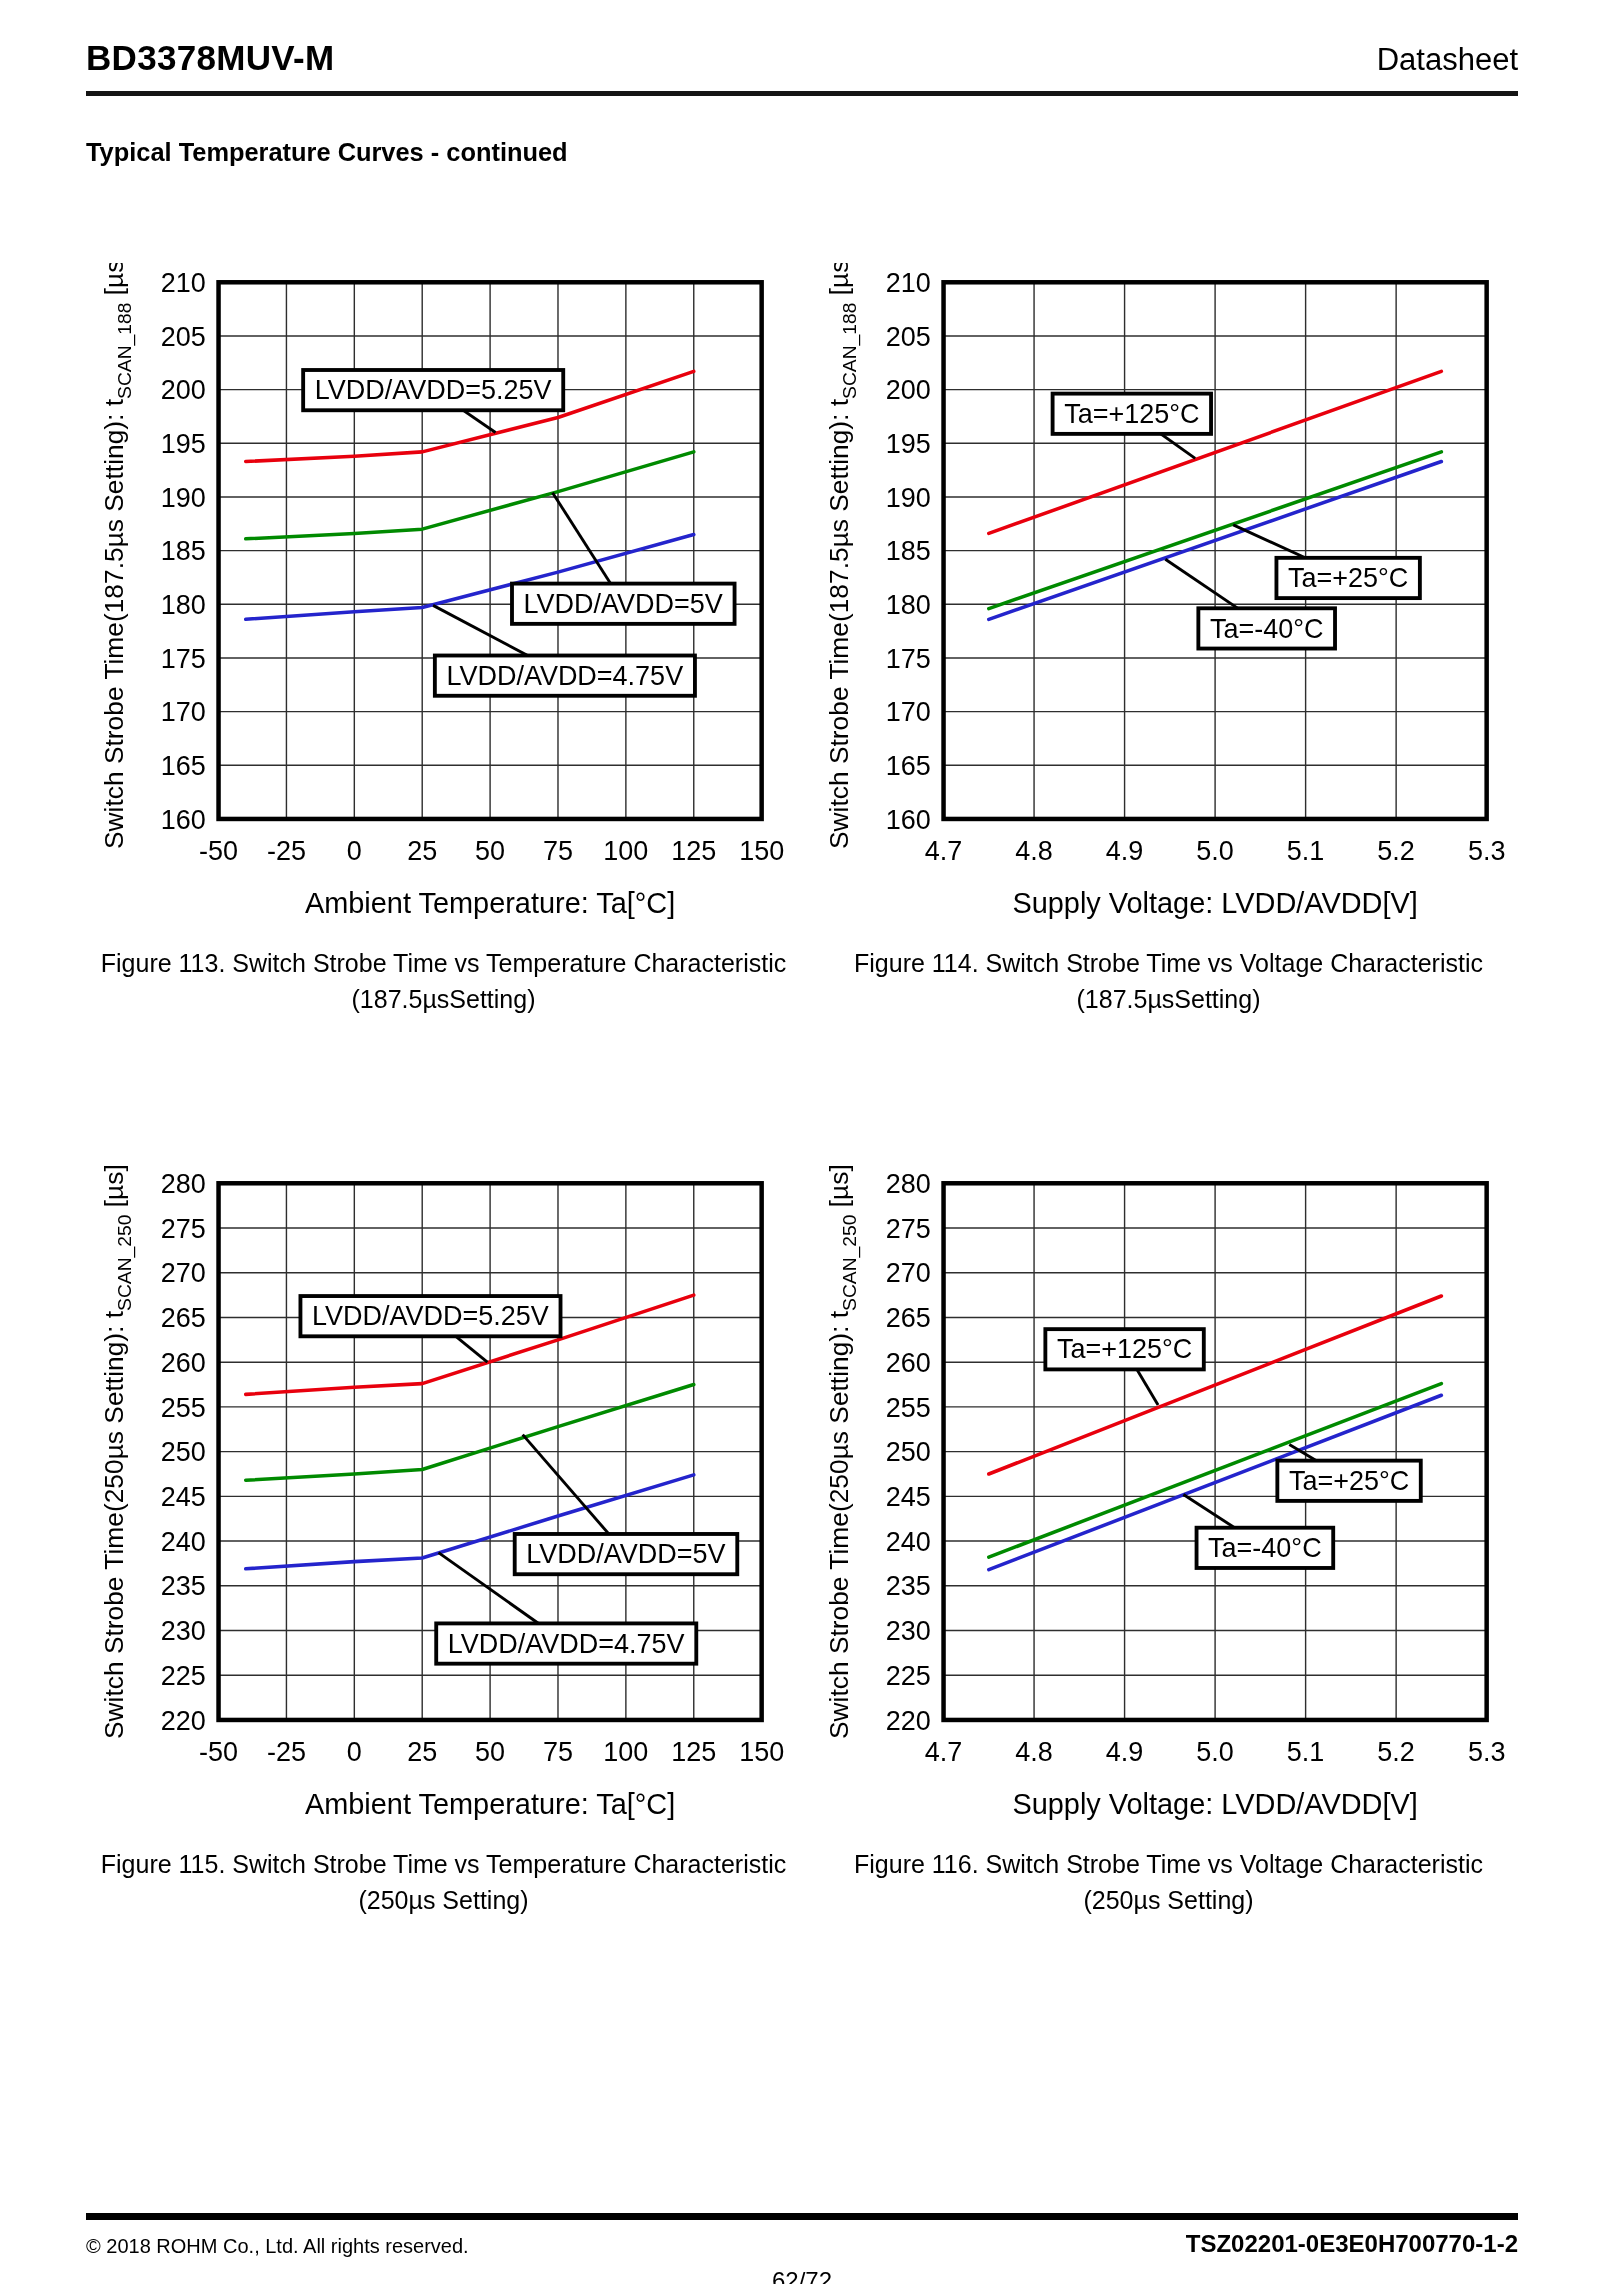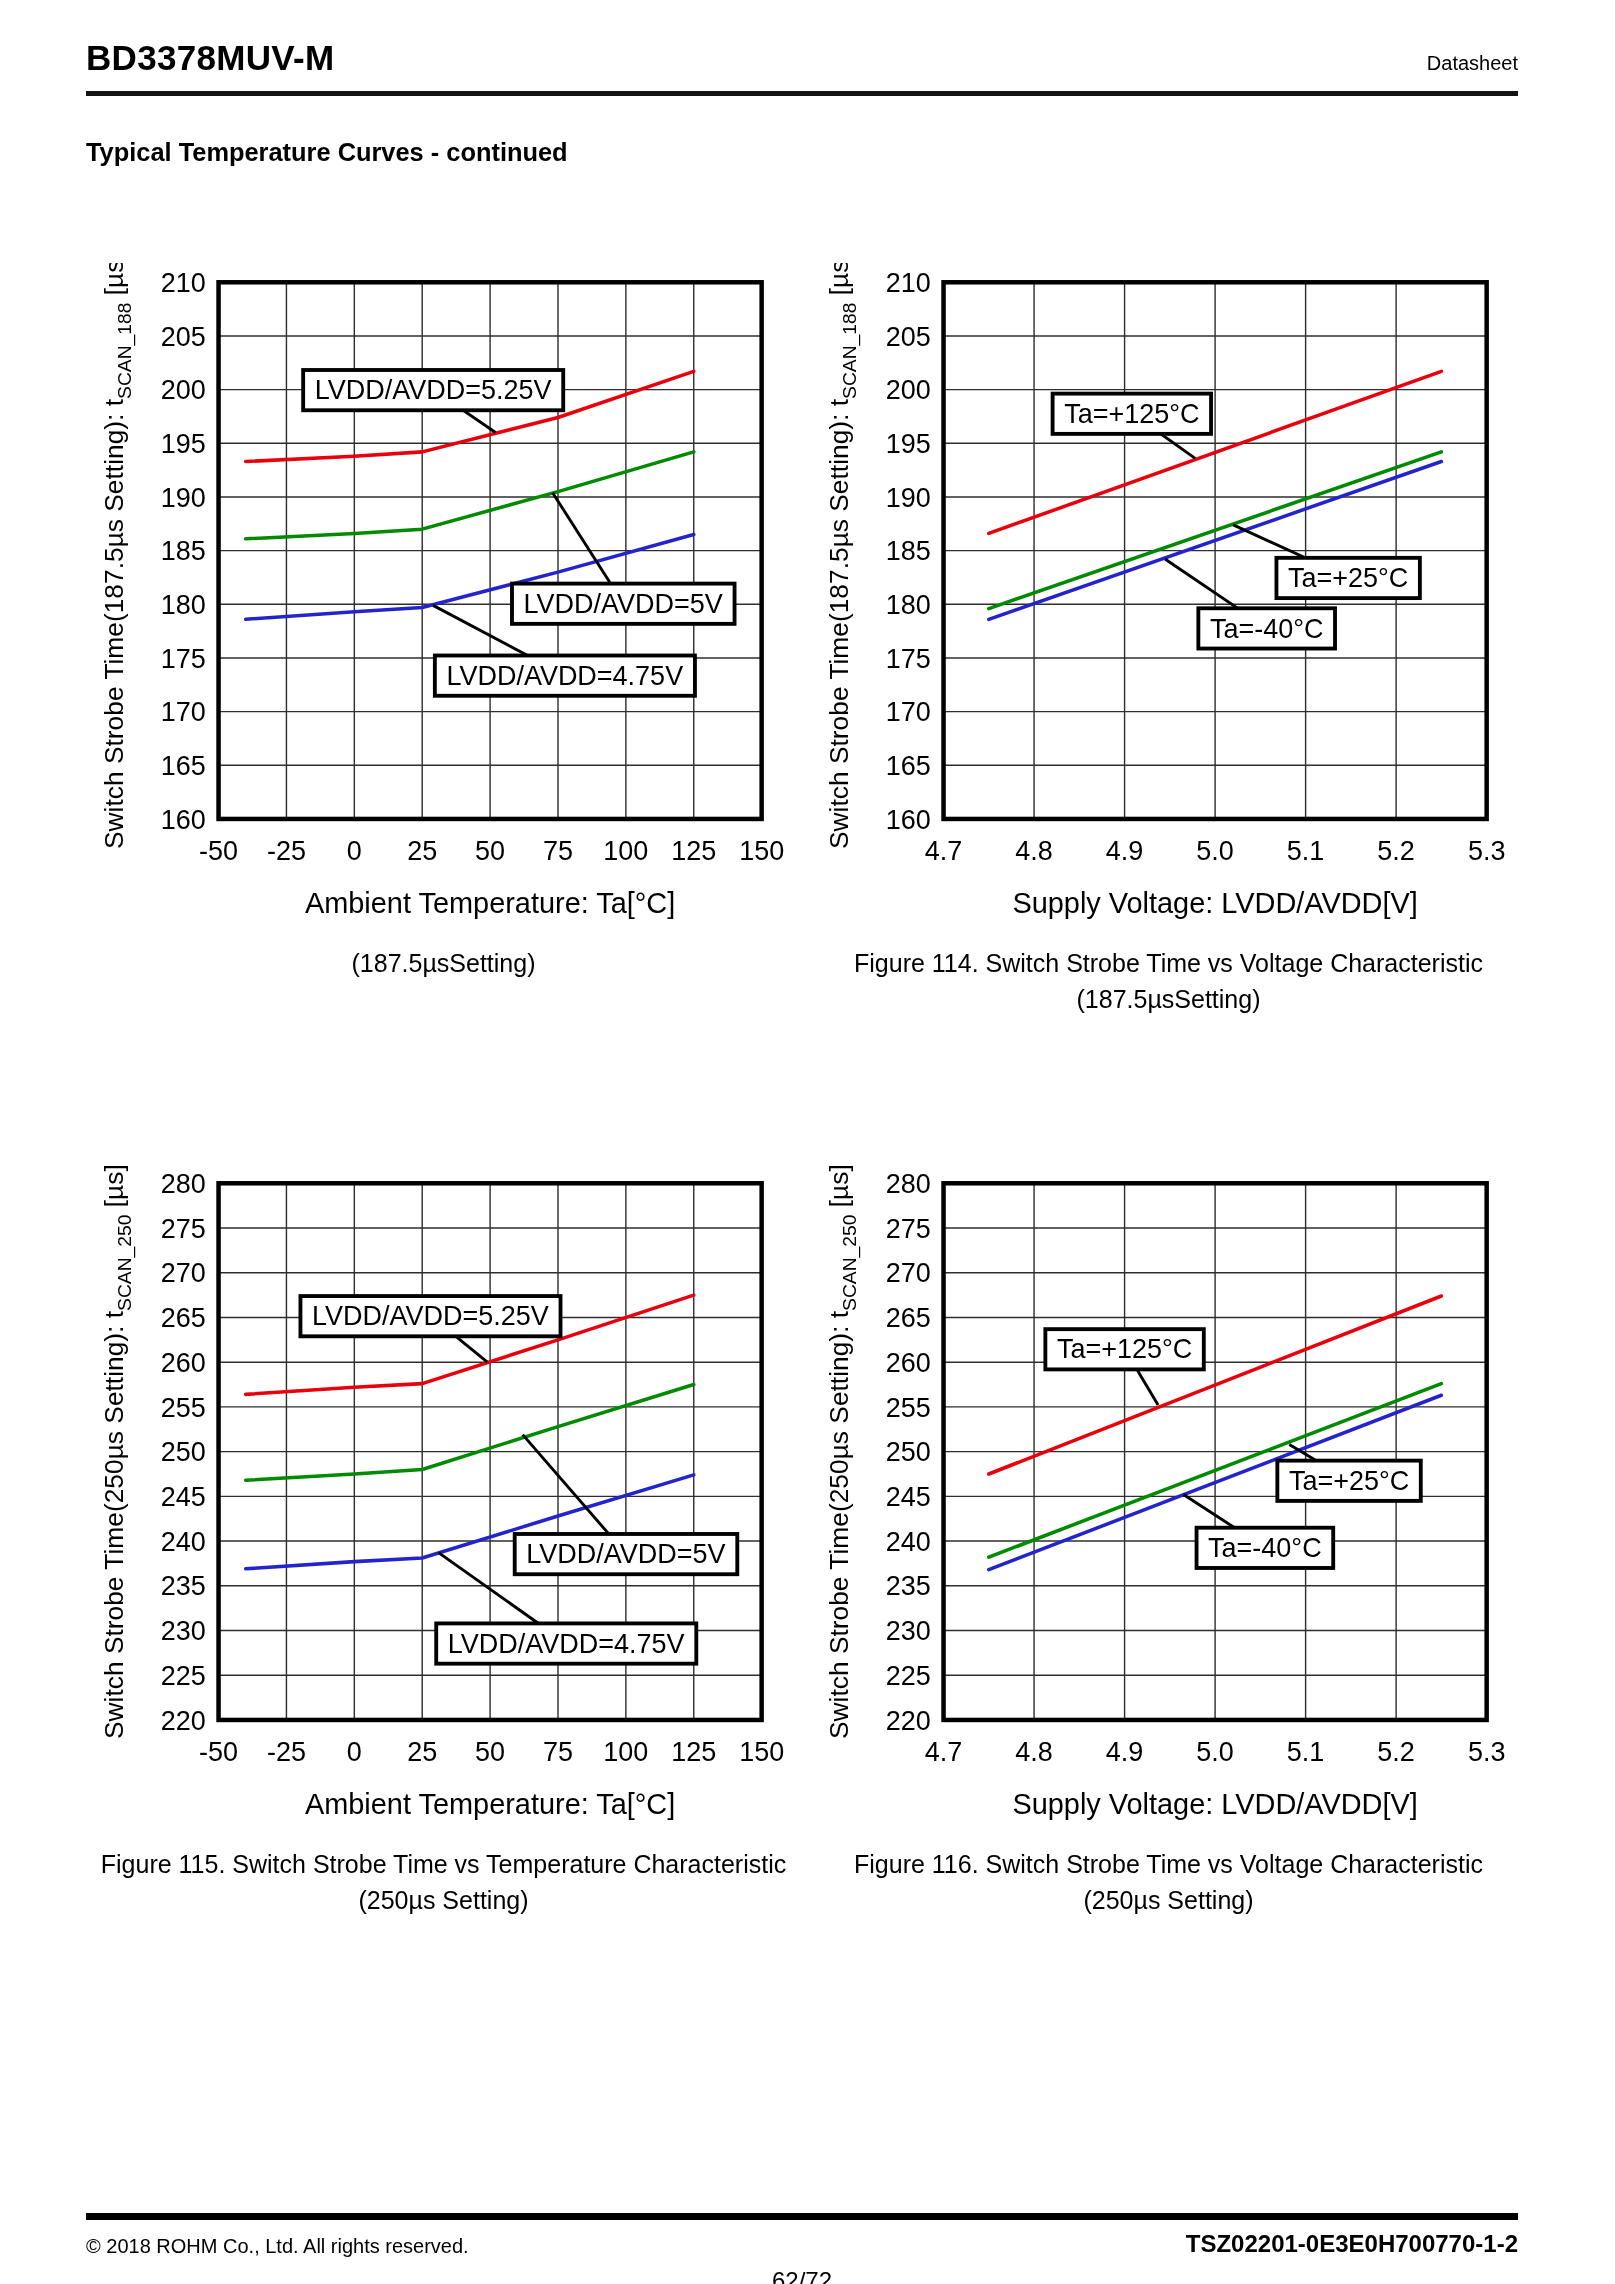--- a/index.html
+++ b/index.html
@@ -3,21 +3,21 @@
 <meta charset="utf-8">
 <style>
   * { margin:0; padding:0; box-sizing:border-box; }
   html,body { background:#ffffff; }
   body { font-family:"Liberation Sans", sans-serif; color:#000; }
   .page { position:relative; width:1604px; height:2284px; background:#fff; overflow:hidden; }
 
   .header { display:flex; justify-content:space-between; align-items:baseline;
             margin:38px 86px 0 86px; padding-bottom:13px; border-bottom:5.9px solid #141414; }
   .product-name { font-size:35px; font-weight:bold; letter-spacing:0.3px; }
-  .doc-type { font-size:20px; font-weight:normal; }
+  .doc-type { font-size:31px; font-weight:normal; }
 
   .section-title { margin:42px 86px 0 86px; font-size:25.4px; font-weight:bold; }
 
   .charts-grid { margin:96px 90px 0 90px; display:grid;
                  grid-template-columns:707px 707px; column-gap:18px; row-gap:147px; }
   .chart-block { width:707px; }
   .chart-block svg { display:block; width:707px; height:auto; }
   svg text { font-family:"Liberation Sans", sans-serif; fill:#000; }
   .caption { margin-top:18px; text-align:center; font-size:25px; line-height:1.42; }
 
@@ -91,20 +91,21 @@
           <rect x="331.64495849609375" y="166.48805236816406" width="404.6460876464844" height="62.6364631652832" fill="#fff" stroke="#000" stroke-width="6"></rect>
           <text x="533.7750000000001" y="212" text-anchor="middle" font-size="42">LVDD/AVDD=5.25V</text>
           <line x1="829.525" y1="529.3300000000002" x2="719.675" y2="357.31999999999994" stroke="#000" stroke-width="4.5"></line>
           <rect x="656.5665283203125" y="498.8180847167969" width="346.289306640625" height="62.6364631652832" fill="#fff" stroke="#000" stroke-width="6"></rect>
           <text x="829.525" y="544.3300000000002" text-anchor="middle" font-size="42">LVDD/AVDD=5V</text>
           <line x1="738.6875" y1="641.2199999999999" x2="533.7750000000001" y2="532.6699999999998" stroke="#000" stroke-width="4.5"></line>
           <rect x="536.557373046875" y="610.7080688476562" width="404.6460266113281" height="62.6364631652832" fill="#fff" stroke="#000" stroke-width="6"></rect>
           <text x="738.6875" y="656.2199999999999" text-anchor="middle" font-size="42">LVDD/AVDD=4.75V</text>
         </svg>
       <figcaption class="caption">
+        <div>Figure 113. Switch Strobe Time vs Temperature Characteristic</div>
         <div>(187.5µsSetting)</div>
       </figcaption>
     </figure>
 
     <figure class="chart-block">
       <svg viewBox="0 0 1100 1035">
           <text x="200" y="929" text-anchor="middle" font-size="42">4.7</text>
           <line x1="340.8333333333329" y1="30" x2="340.8333333333329" y2="865" stroke="#2e2e2e" stroke-width="2.2"></line>
           <text x="340.8333333333329" y="929" text-anchor="middle" font-size="42">4.8</text>
           <line x1="481.6666666666671" y1="30" x2="481.6666666666671" y2="865" stroke="#2e2e2e" stroke-width="2.2"></line>

